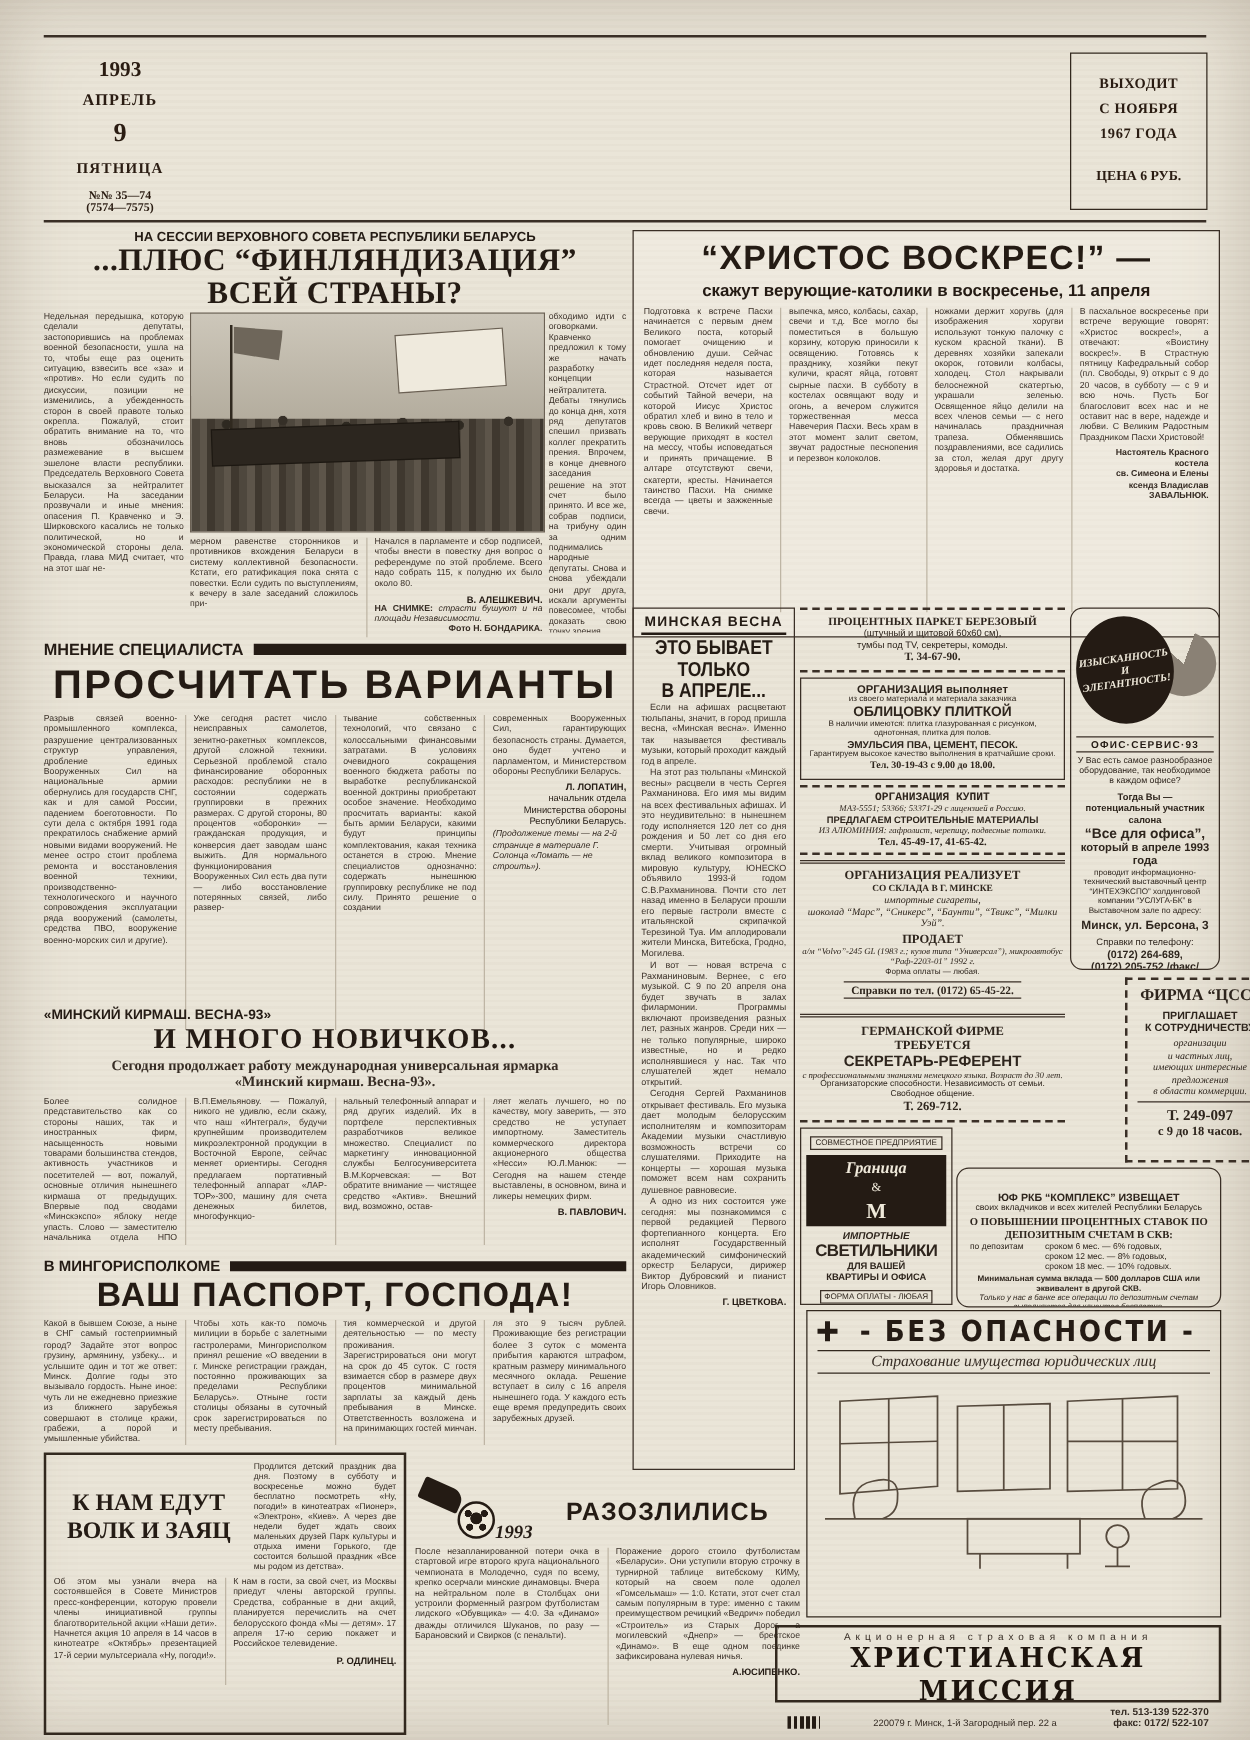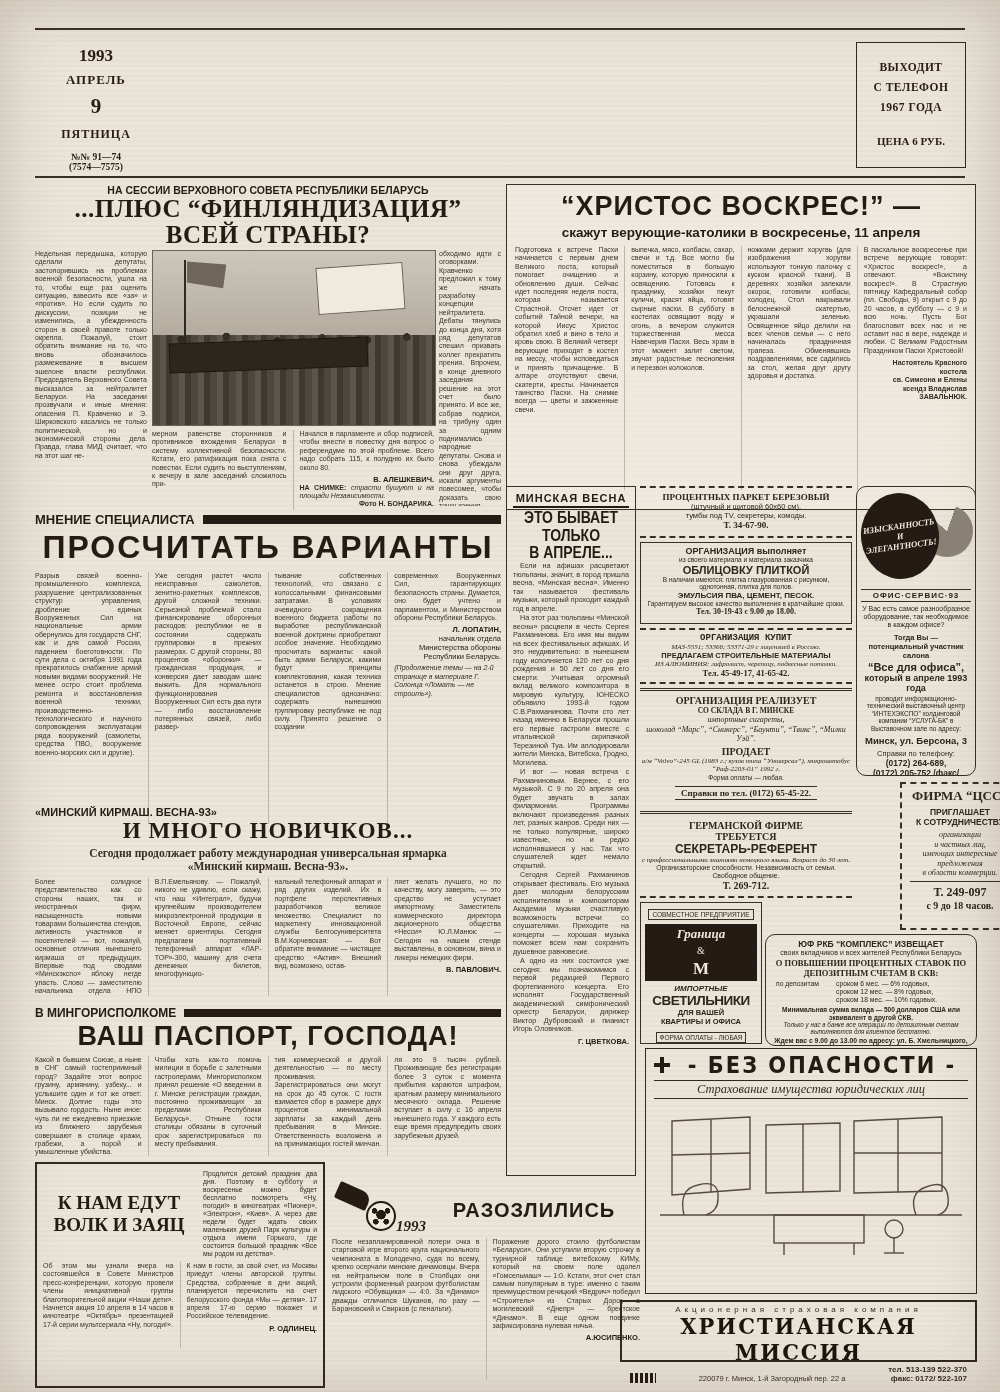--- a/index.html
+++ b/index.html
@@ -113,21 +113,21 @@
   .office .tel{font:bold 8.5px "Liberation Sans",sans-serif;}
   
   .cssad{border:2px dashed #3a2f26;}
   .cssad .t{font:bold 13px "Liberation Serif",serif;margin-top:4px;}
   .cssad .inv{font:bold 8.5px/10px "Liberation Sans",sans-serif;margin:3px 0;}
   .cssad .it2{font:italic 8px/9.6px "Liberation Serif",serif;}
   .cssad hr{border:none;border-top:1px solid #3a2f26;margin:3px 8px;}
   .cssad .tel{font:bold 12px "Liberation Serif",serif;}
   .cssad .hrs{font:bold 10px "Liberation Serif",serif;}
   
-  .kom .t{font:bold 8.5px "Liberation Sans",sans-serif;margin-top:4px;}
+  .kom .t{font:bold 8.5px "Liberation Sans",sans-serif;margin-top:18px;}
   .kom .s{font:7px "Liberation Sans",sans-serif;}
   .kom .h{font:bold 8.5px "Liberation Serif",serif;margin:2px 6px;}
   .kom .row{display:flex;font:6.8px/8px "Liberation Sans",sans-serif;text-align:left;margin:0 10px;}
   .kom .row .lab{width:60px;}
   .kom .min{font:bold 6.5px/7.6px "Liberation Sans",sans-serif;margin:2px 8px 0;}
   .kom .only{font:italic 6.3px/7.2px "Liberation Sans",sans-serif;margin:0 8px;}
   .kom .wait{font:bold 6.8px/7.8px "Liberation Sans",sans-serif;margin:1px 6px;}
   
   .kir{left:35px;top:806px;width:466px;height:198px;}
   .kir .k{font:bold 11px "Liberation Sans",sans-serif;color:#241b14;}
@@ -182,26 +182,26 @@
 <div class="page">
 
   <div class="abs rule" style="left:35px;top:28px;width:930px;height:2px"></div>
   <div class="abs rule" style="left:35px;top:176px;width:930px;height:2px"></div>
 
   <div class="abs datebox">
     <div class="y">1993</div>
     <div class="m">АПРЕЛЬ</div>
     <div class="d">9</div>
     <div class="w">ПЯТНИЦА</div>
-    <div class="n">№№ 91—74</div>
+    <div class="n">№№ 35—74</div>
     <div class="n2">(7574—7575)</div>
   </div>
   <div class="abs sincebox">
     <div class="s">ВЫХОДИТ</div>
-    <div class="s">С ТЕЛЕФОН</div>
+    <div class="s">С НОЯБРЯ</div>
     <div class="s">1967 ГОДА</div>
     <div class="p">ЦЕНА  6 РУБ.</div>
   </div>
 
   <div class="abs fin">
     <div class="k">НА СЕССИИ ВЕРХОВНОГО СОВЕТА РЕСПУБЛИКИ БЕЛАРУСЬ</div>
     <div class="h">...ПЛЮС “ФИНЛЯНДИЗАЦИЯ”</div>
     <div class="h">ВСЕЙ СТРАНЫ?</div>
     <div class="abs body7 fincolL">Недельная передышка, которую сделали депутаты, застопорившись на проблемах военной безопасности, ушла на то, чтобы еще раз оценить ситуацию, взвесить все «за» и «против». Но если судить по дискуссии, позиции не изменились, а убежденность сторон в своей правоте только окрепла. Пожалуй, стоит обратить внимание на то, что вновь обозначилось размежевание в высшем эшелоне власти республики. Председатель Верховного Совета высказался за нейтралитет Беларуси. На заседании прозвучали и иные мнения: опасения П. Кравченко и Э. Ширковского касались не только политической, но и экономической стороны дела. Правда, глава МИД считает, что на этот шаг не-</div>
     <div class="abs photo">

